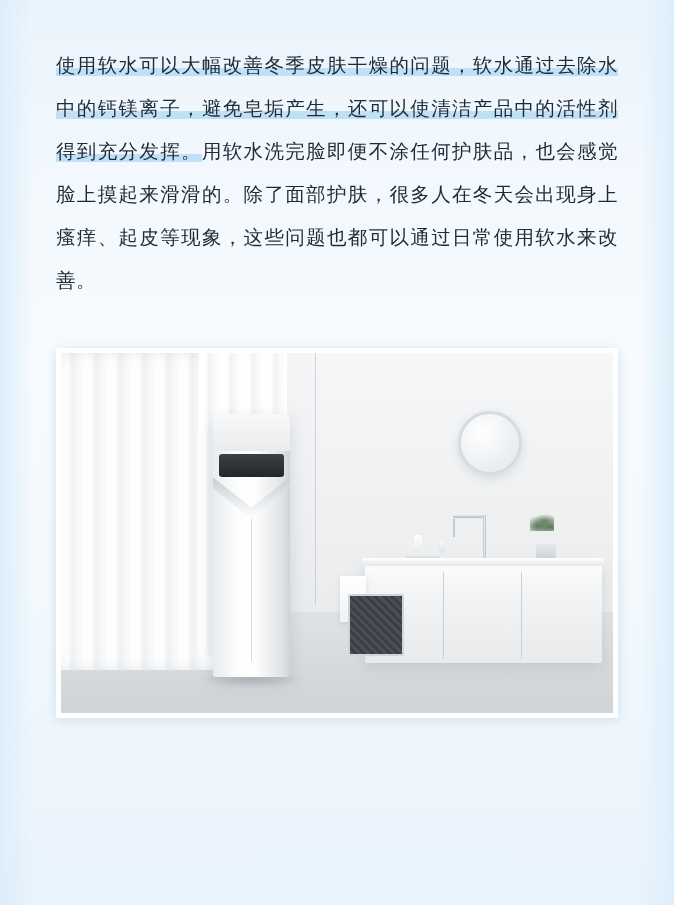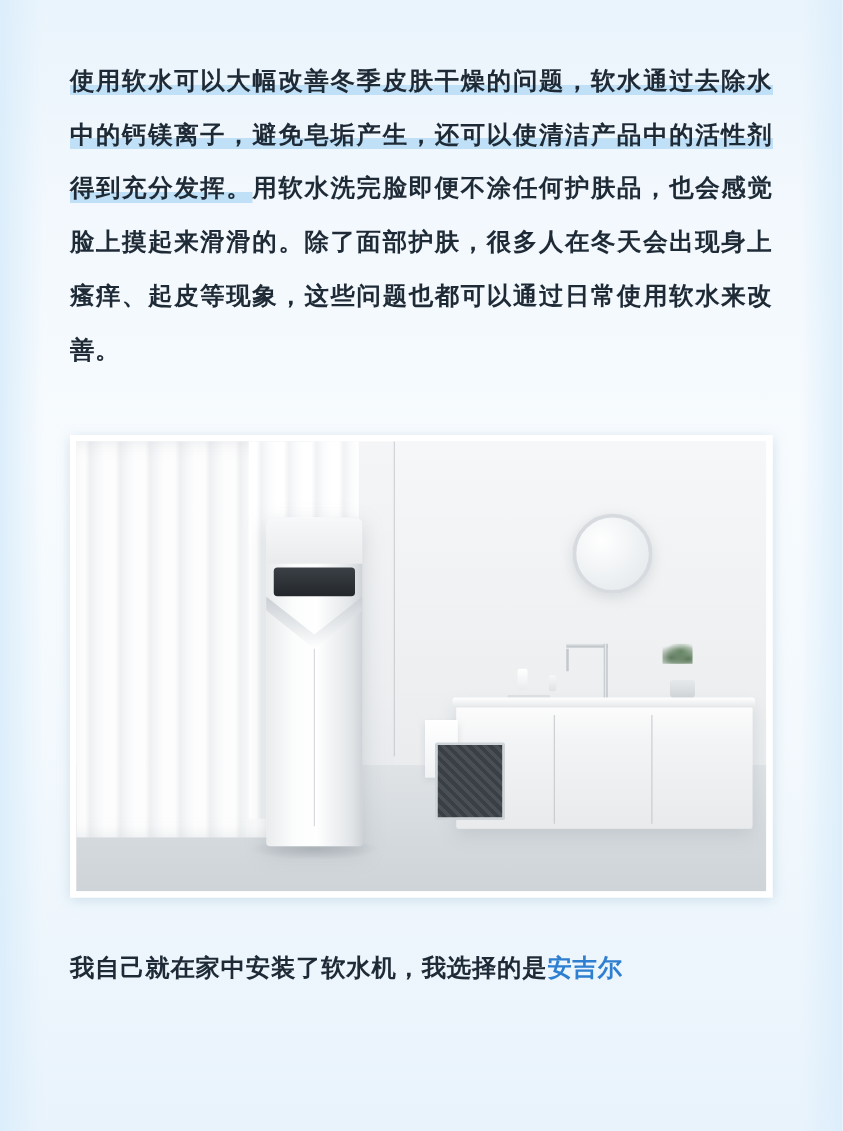--- a/index.html
+++ b/index.html
@@ -36,21 +36,20 @@
     right: 0; top: 0; bottom: 0;
     width: 34px;
     background: linear-gradient(270deg, #dceefb 0%, rgba(220,238,251,0) 100%);
   }
 
   .content {
     position: relative;
     z-index: 1;
     padding: 0 56px;
     box-sizing: border-box;
-    font-weight: bold;
   }
 
   .para {
     margin: 0;
     font-size: 19.5px;
     line-height: 43px;
     color: #1e2a36;
     letter-spacing: 0.6px;
     text-align: justify;
     font-family: "Liberation Serif", serif;
@@ -368,15 +367,14 @@
       <div class="appliance-shadow"></div>
       <div class="appliance">
         <div class="appliance-top"></div>
         <div class="appliance-panel"></div>
         <div class="appliance-v"></div>
         <div class="appliance-seam"></div>
       </div>
     </div>
   </figure>
 
-  <p class="para para-bottom"><span>我自己就在家中安装了软水机，我选择的是</span><span class="link-text">安吉尔</span></p>
 
 </div>
 
 </body></html>

